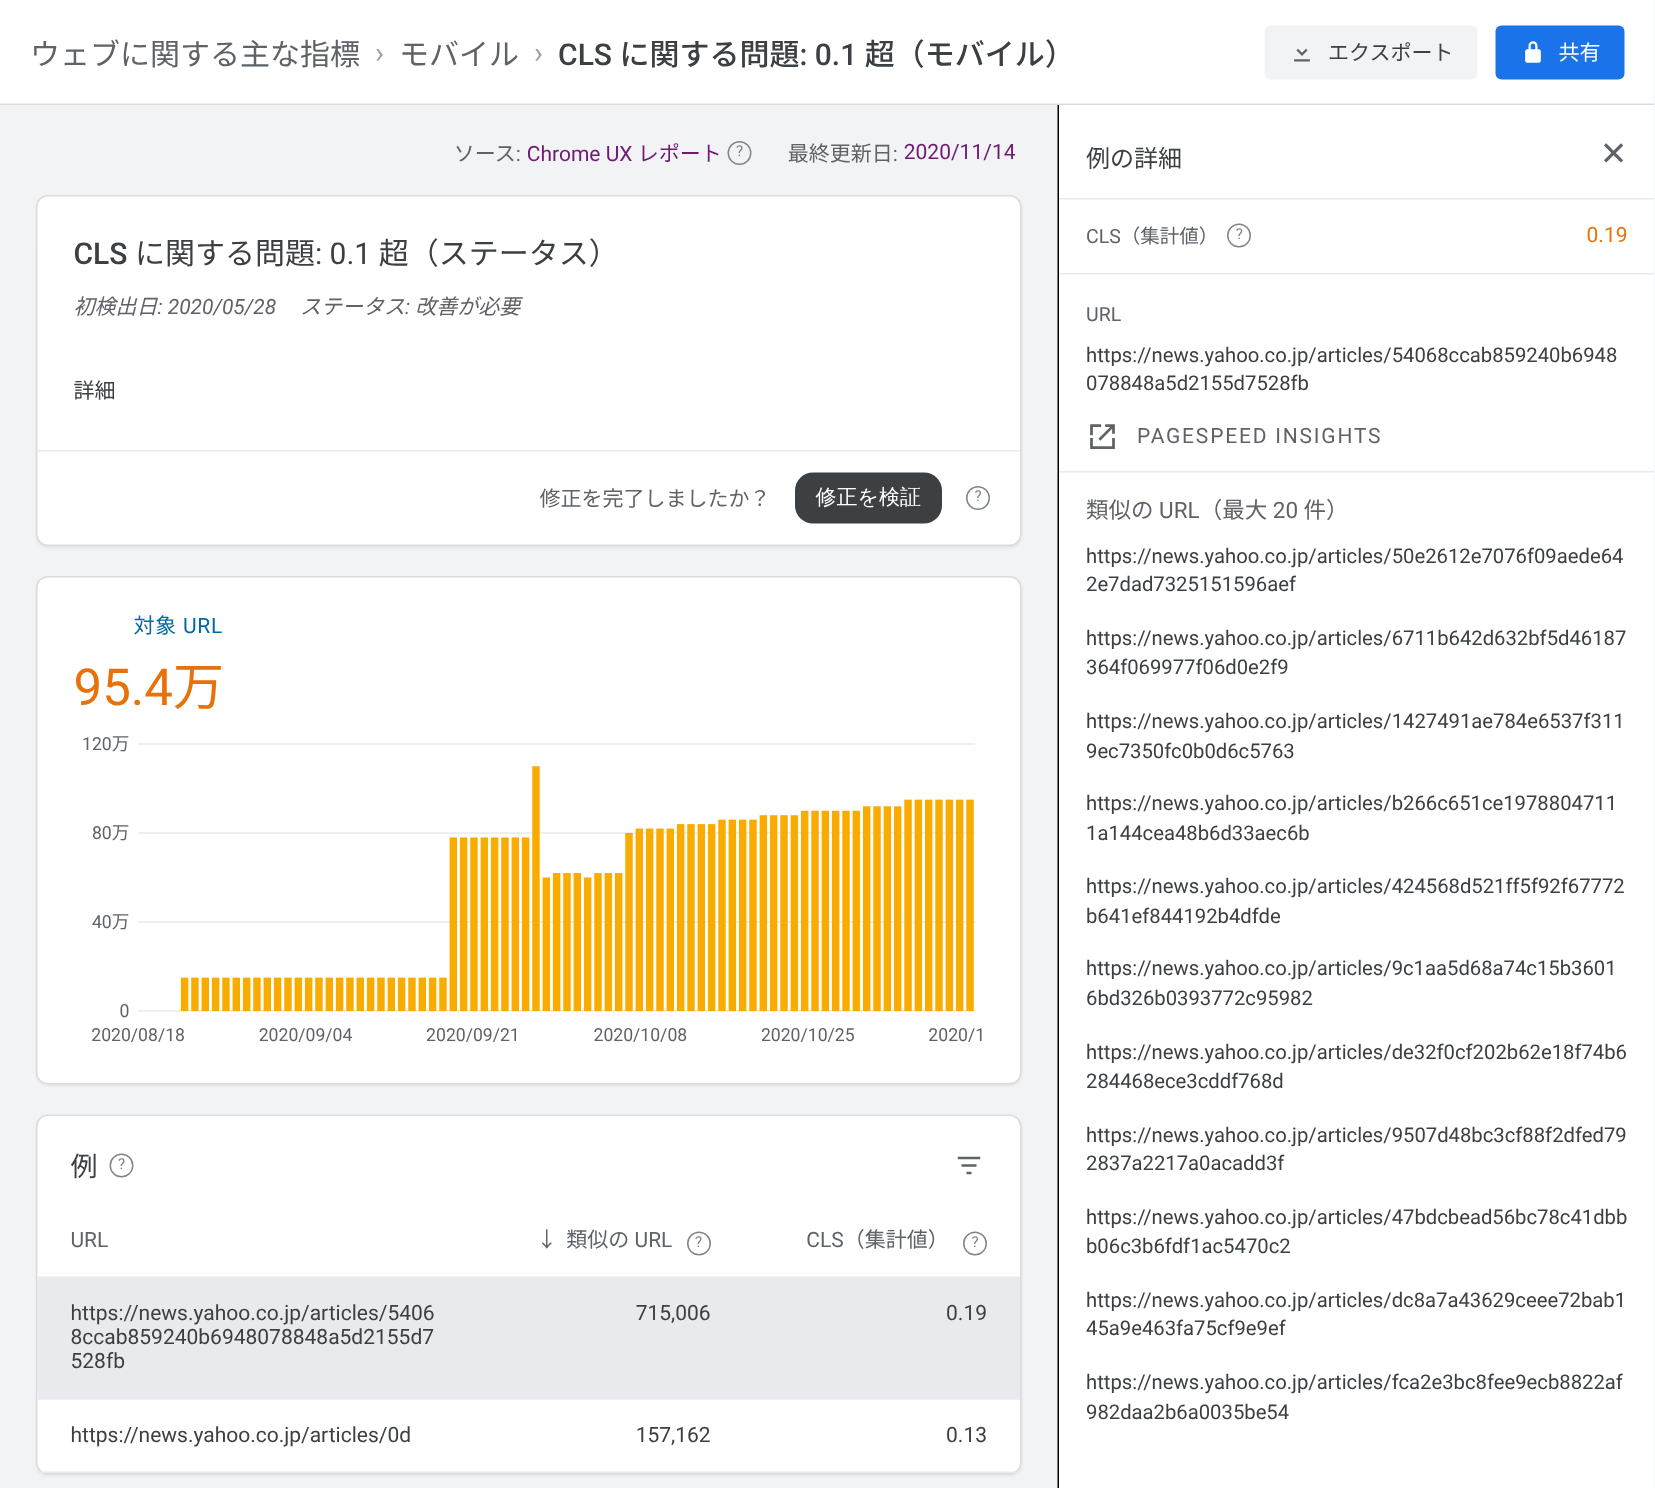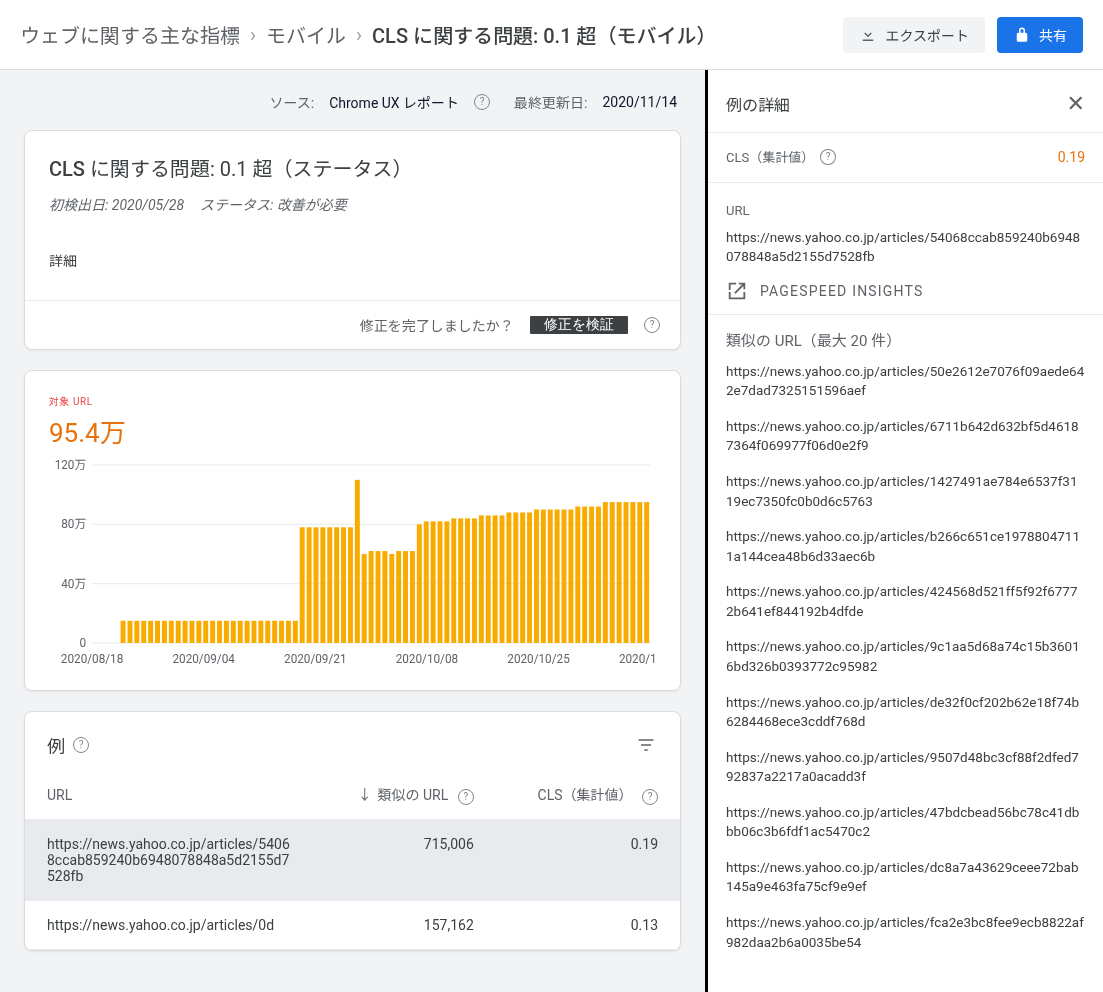--- a/index.html
+++ b/index.html
@@ -43,32 +43,32 @@
     cursor: pointer;
     border: none;
     font-family: inherit;
   }
   .btn-export { background: #f1f3f4; color: #3c4043; }
   .btn-share { background: #1a73e8; color: #fff; }
   .icon { display: inline-flex; }
 
   .body-wrap { display: flex; height: 922px; }
   .main { flex: 1; overflow-y: auto; padding: 0; }
-  .side { width: 398px; background: #fff; border-left: 3px solid #000000; overflow-y: auto; }
+  .side { width: 398px; background: #fff; border-left: 1px solid #000000; overflow-y: auto; }
 
   .meta-row {
     display: flex;
     justify-content: flex-end;
     gap: 24px;
     padding: 22px 28px 18px 0;
     color: #5f6368;
     font-size: 14px;
   }
-  .meta-row .pair { display: flex; align-items: center; gap: 15px; }
-  .meta-row .pair .val { color: #0f172a; }
+  .meta-row .pair { display: flex; align-items: center; gap: 4px; }
+  .meta-row .pair .val { color: #701a75; }
   .help-icon {
     width: 16px; height: 16px; border: 1.3px solid #80868b; border-radius: 50%;
     display: inline-flex; align-items: center; justify-content: center;
     font-size: 10px; color: #80868b; cursor: pointer; line-height: 1;
   }
 
   .card {
     background: #fff;
     border-radius: 8px;
     margin: 0 24px 20px 24px;
@@ -80,27 +80,27 @@
   .issue-title strong { font-weight: 500; }
   .issue-meta { color: #5f6368; font-size: 14px; display:flex; gap:16px;font-style:italic; }
   .detail-link { color: #3c4043; font-size: 14px; margin-top: 36px; margin-bottom: 8px; }
   .card-divider { border-top: 1px solid #e8eaed; }
   .fix-row {
     display: flex; align-items: center; justify-content: flex-end;
     gap: 16px; padding: 14px 20px 14px 24px;
   }
   .fix-row .q { color: #5f6368; }
   .btn-verify {
-    background: #3c4043; color: #fff; height: 18px; padding: 0 14px;
-    border-radius: 1px; font-size: 14px; border: none; cursor: pointer;
+    background: #3c4043; color: #fff; height: 34px; padding: 0 14px;
+    border-radius: 12px; font-size: 14px; border: none; cursor: pointer;
   }
 
   
-  .chart-label { color: #ef4444; font-size: 10px; letter-spacing: .5px; }
-  .chart-big { color: #e8710a; font-size: 26px; font-weight: 400; margin-top: 4px; }
+  .chart-label { color: #0369a1; font-size: 14px; letter-spacing: .5px; margin-left: 40px; }
+  .chart-big { color: #e8710a; font-size: 34px; font-weight: 400; margin-top: 4px; }
   .chart-area { padding: 6px 24px 18px 24px; }
   .chart-svg { width: 100%; height: 210px; }
   .axis-text { fill: #5f6368; font-size: 12px; }
   .bar { fill: #f9ab00; }
   .grid { stroke: #e8eaed; stroke-width: 1; }
 
   
   .ex-head {
     display: flex; align-items: center; justify-content: space-between;
     padding: 20px 22px 8px 22px;

